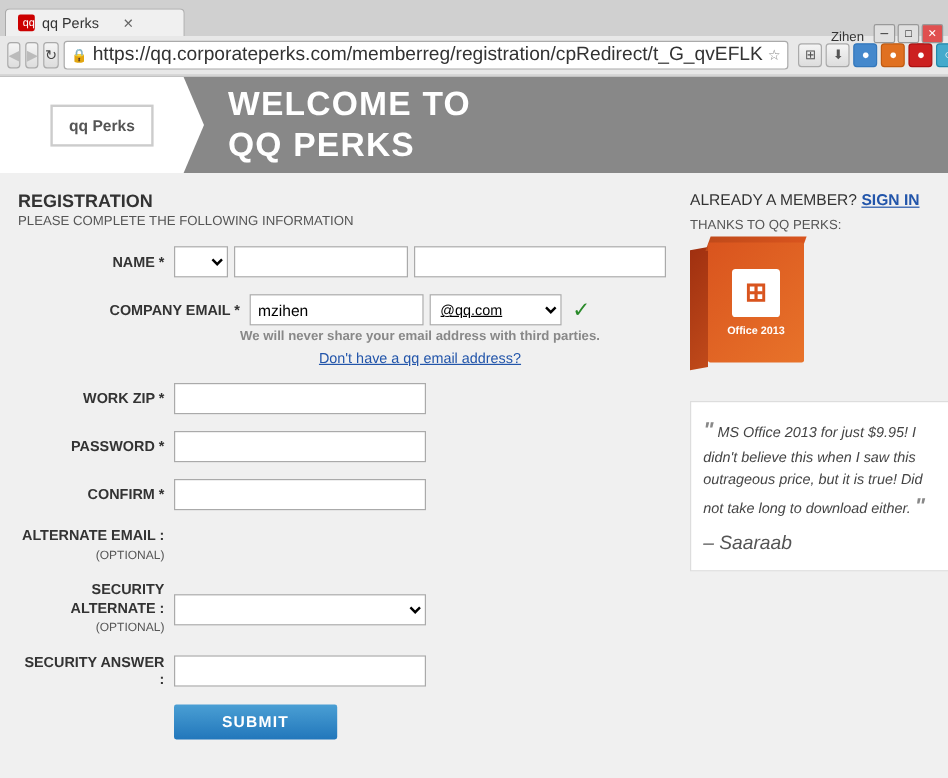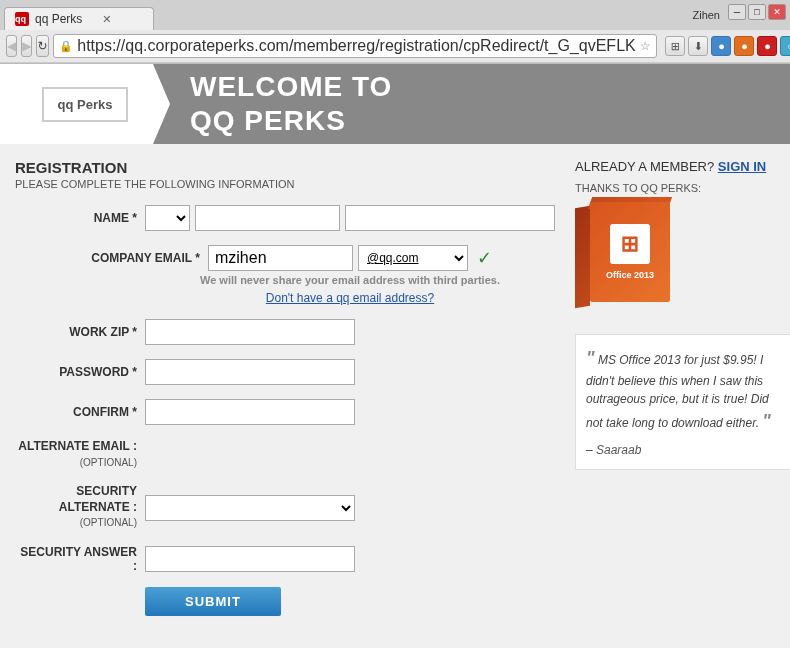--- a/index.html
+++ b/index.html
@@ -32,23 +32,23 @@
     }
     .tab-favicon {
       width: 14px;
       height: 14px;
       background: #cc0000;
       border-radius: 2px;
       margin-right: 6px;
       display: inline-block;
       font-size: 9px;
       color: white;
-      text-align: left;
+      text-align: right;
       line-height: 14px;
-      font-weight: bold;
+      font-weight: normal;
     }
     .tab-close {
       margin-left: auto;
       margin-left: 20px;
       color: #666;
       cursor: pointer;
       font-size: 11px;
     }
     .window-ctrl {
       width: 18px;
@@ -207,21 +207,21 @@
     .form-controls {
       display: flex;
       align-items: center;
       gap: 5px;
       flex: 1;
     }
     .form-input {
       border: 1px solid #aaa;
       height: 26px;
       padding: 0 6px;
-      font-size: 16px;
+      font-size: 13px;
       background: white;
     }
     .form-input.medium { width: 145px; }
     .form-input.large { width: 210px; }
     .form-select {
       border: 1px solid #aaa;
       height: 26px;
       padding: 0 4px;
       font-size: 12px;
       background: white;
@@ -396,21 +396,21 @@
     }
     .quote-mark {
       font-size: 18px;
       color: #888;
       font-weight: bold;
     }
     .testimonial-author {
       font-style: italic;
       color: #555;
       margin-top: 6px;
-      font-size: 12px;
+      font-size: 16px;
     }
 
     
     .page-content::-webkit-scrollbar { width: 12px; }
     .page-content::-webkit-scrollbar-track { background: #e0e0e0; }
     .page-content::-webkit-scrollbar-thumb { background: #aaa; border: 1px solid #999; }
 
     .work-zip-row .form-input { width: 210px; }
     .password-row .form-input { width: 210px; }
   </style>
@@ -418,21 +418,21 @@
 <body>
 
 <div class="browser-chrome">
 
   <div style="position:relative; background:#d0d0d0; height:30px; display:flex; align-items:flex-end; padding:0 4px;">
     <div class="tab">
       <span class="tab-favicon">qq</span>
       <span>qq Perks</span>
       <span class="tab-close">✕</span>
     </div>
-    <div style="position:absolute; right:4px; top:4px; display:flex; gap:2px;">
+    <div style="position:absolute; right:4px; top:20px; display:flex; gap:2px;">
       <span style="font-size:11px;color:#333;margin-right:6px;line-height:22px;">Zihen</span>
       <div class="window-ctrl">─</div>
       <div class="window-ctrl">□</div>
       <div class="window-ctrl close">✕</div>
     </div>
   </div>
 
   <div class="nav-bar">
     <div class="nav-btn disabled">◀</div>
     <div class="nav-btn disabled">▶</div>

